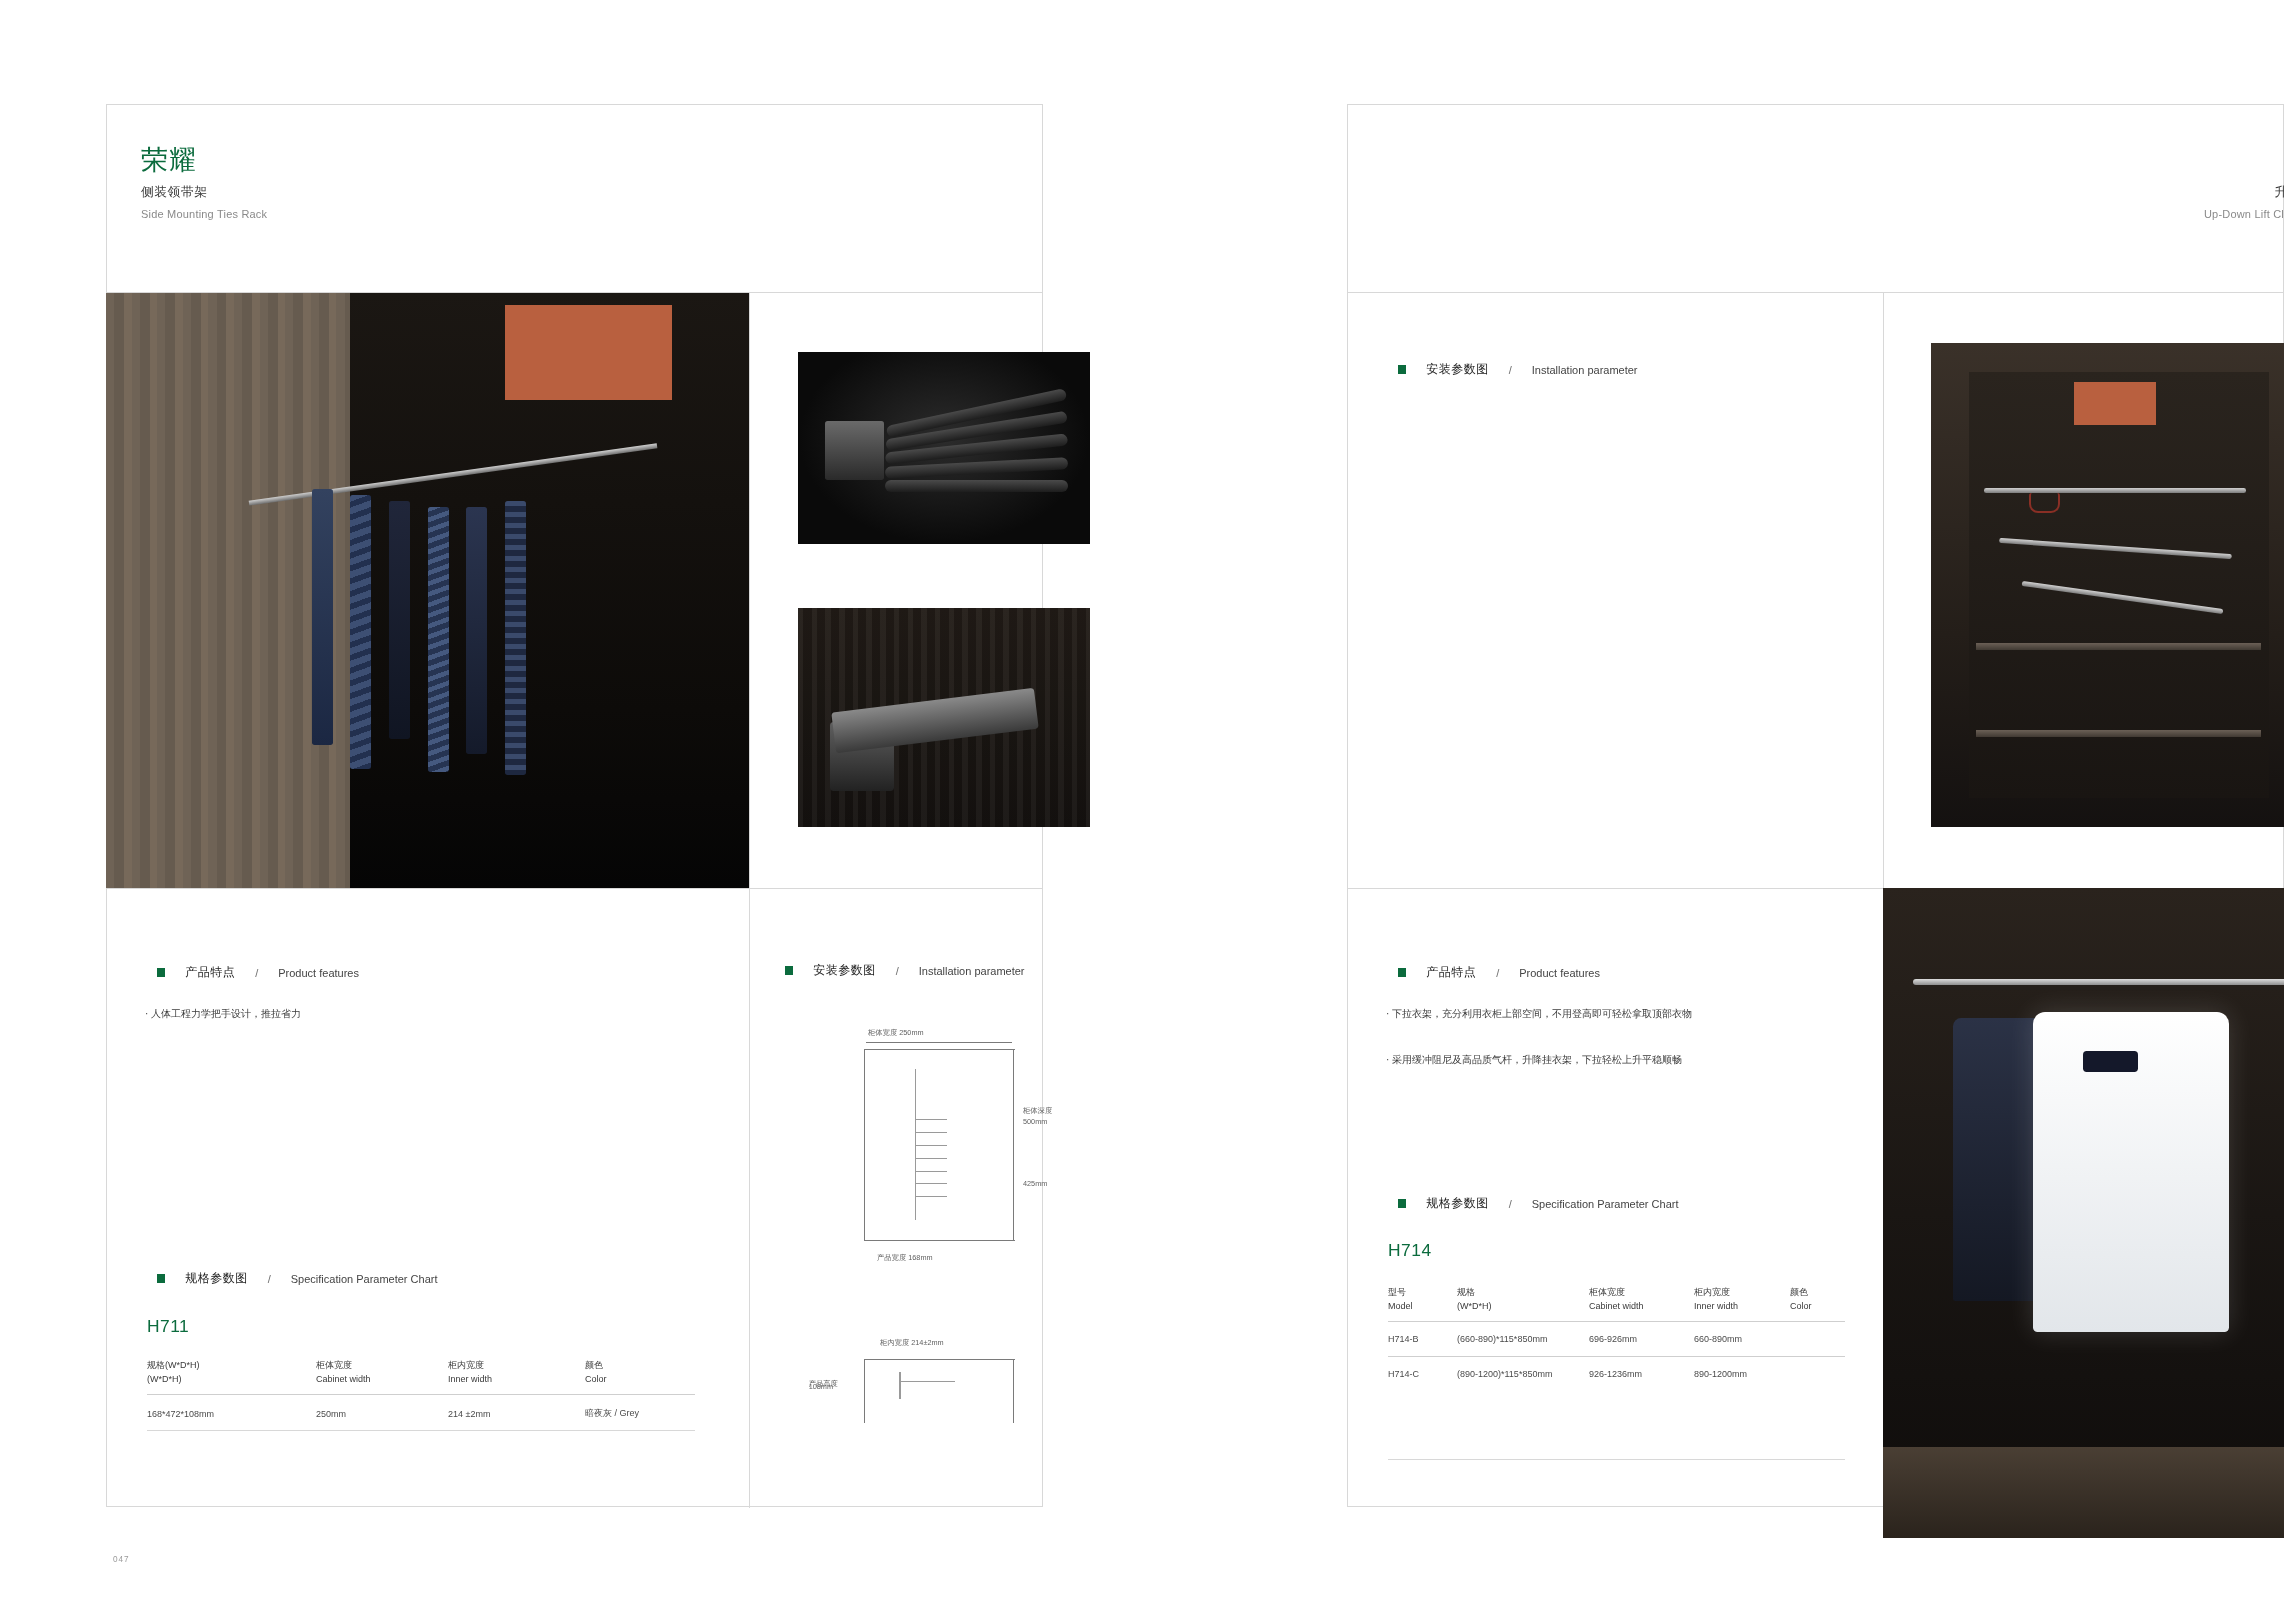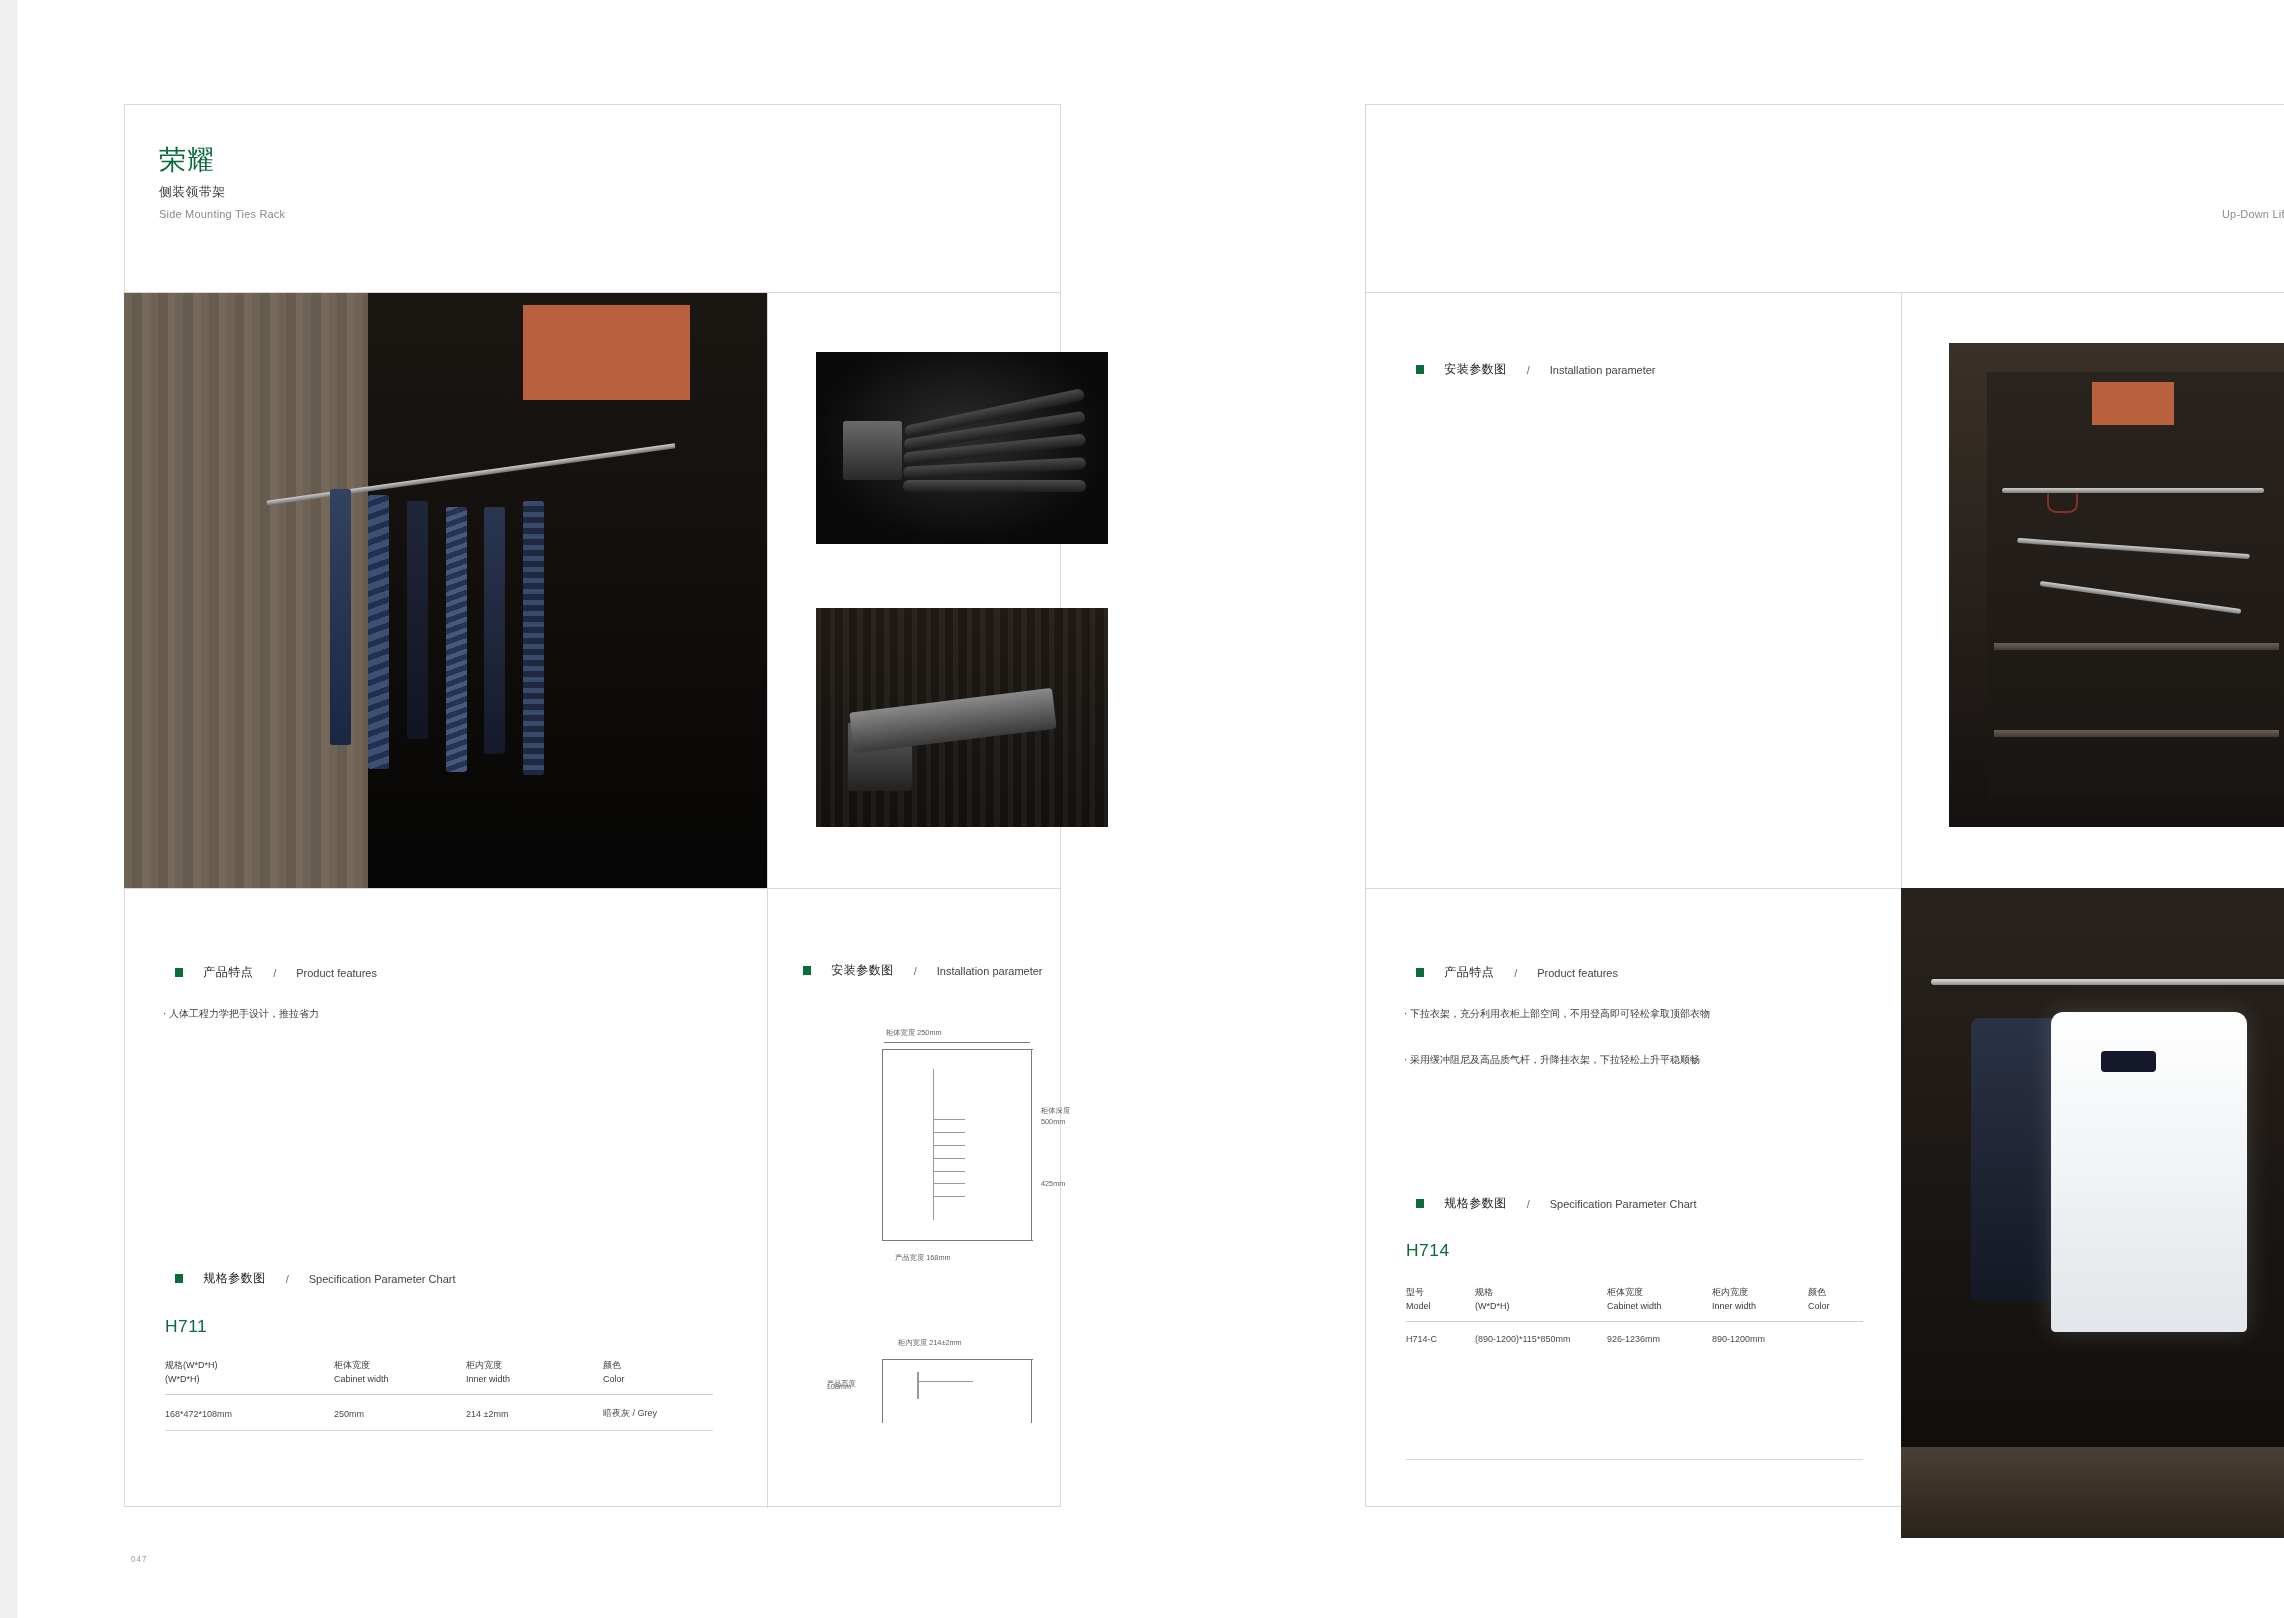--- a/index.html
+++ b/index.html
@@ -6,21 +6,21 @@
   body{
     width:2482px;height:1618px;
     background:#f0f0f0;
     font-family:"Liberation Sans", sans-serif;
     color:#231f20;
     -webkit-font-smoothing:antialiased;
   }
   .spread{position:relative;width:2482px;height:1618px;}
 
   .page{
-    position:absolute;top:0;width:1241px;height:1618px;background:#ffffff;margin-left:18px;
+    position:absolute;top:0;width:1241px;height:1618px;background:#ffffff;
   }
   .page-left{left:0;}
   .page-right{left:1241px;}
 
   
   .frame{
     position:absolute;
     border:0.5px solid #d8d8d8;
     box-sizing:border-box;
   }
@@ -346,20 +346,27 @@
             <div>Inner width</div>
           </th>
           <th>
             <div>颜色</div>
             <div>Color</div>
           </th>
         </tr>
       </thead>
       <tbody>
         <tr>
+          <td class="hline">H714-B</td>
+          <td class="hline">(660-890)*115*850mm</td>
+          <td class="hline">696-926mm</td>
+          <td class="hline">660-890mm</td>
+          <td class="hline"></td>
+        </tr>
+        <tr>
           <td class="hline">H714-C</td>
           <td class="hline">(890-1200)*115*850mm</td>
           <td class="hline">926-1236mm</td>
           <td class="hline">890-1200mm</td>
           <td class="hline"></td>
         </tr>
       </tbody>
     </table>
     <div class="hr" style="left:147px;top:1459px;width:457px;"></div>
 

